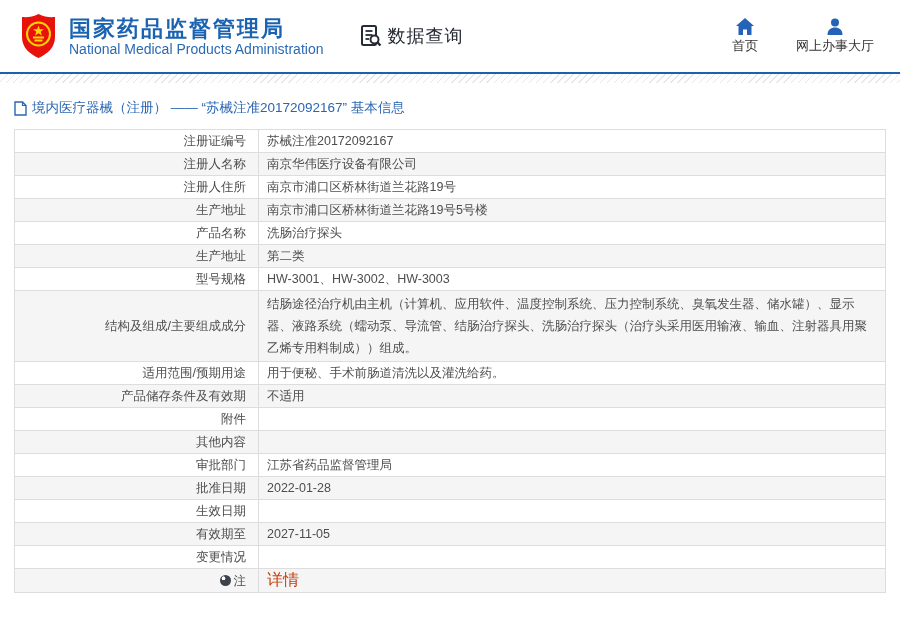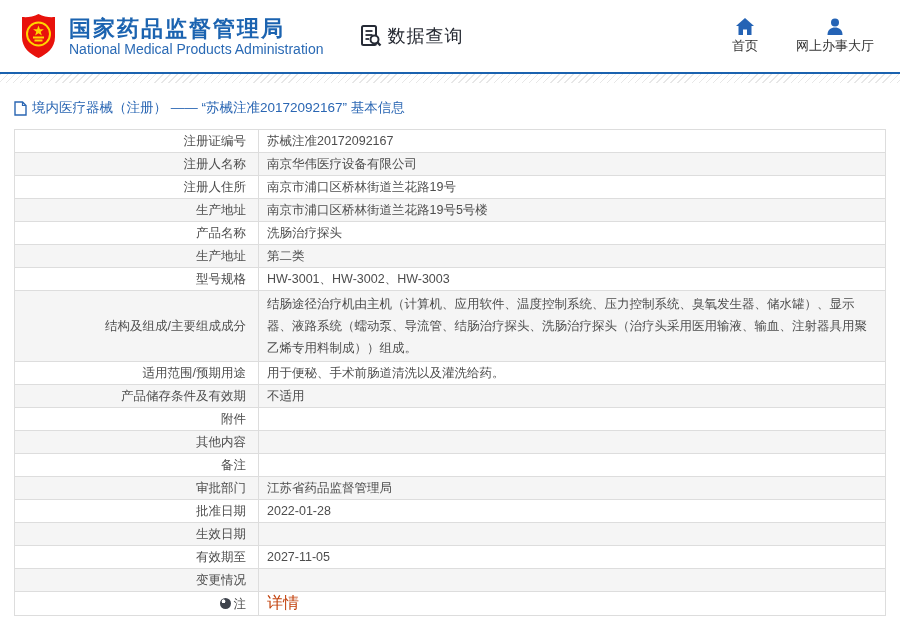--- a/index.html
+++ b/index.html
@@ -148,24 +148,20 @@
       </tr>
       <tr>
         <td class="lbl">附件</td>
         <td class="val"></td>
       </tr>
       <tr>
         <td class="lbl">其他内容</td>
         <td class="val"></td>
       </tr>
       <tr>
-        <td class="lbl">备注</td>
-        <td class="val"></td>
-      </tr>
-      <tr>
         <td class="lbl">审批部门</td>
         <td class="val">江苏省药品监督管理局</td>
       </tr>
       <tr>
         <td class="lbl">批准日期</td>
         <td class="val">2022-01-28</td>
       </tr>
       <tr>
         <td class="lbl">生效日期</td>
         <td class="val"></td>

